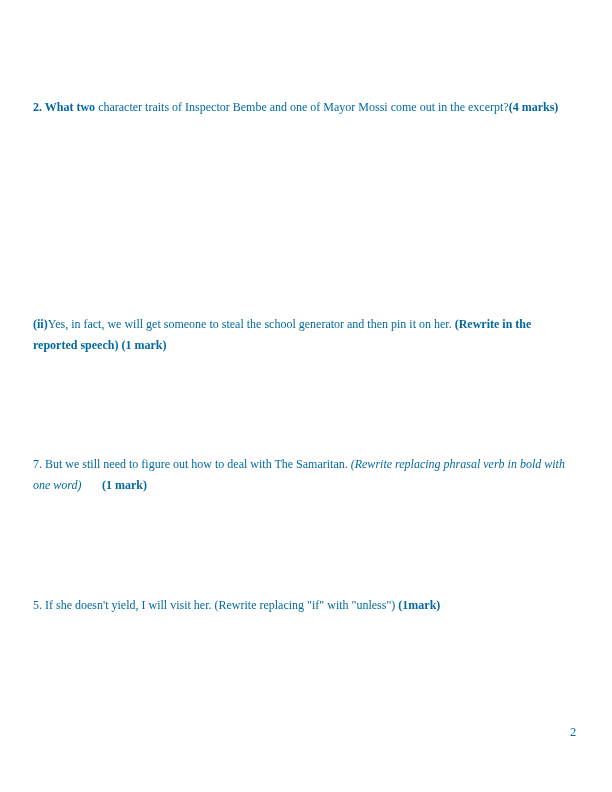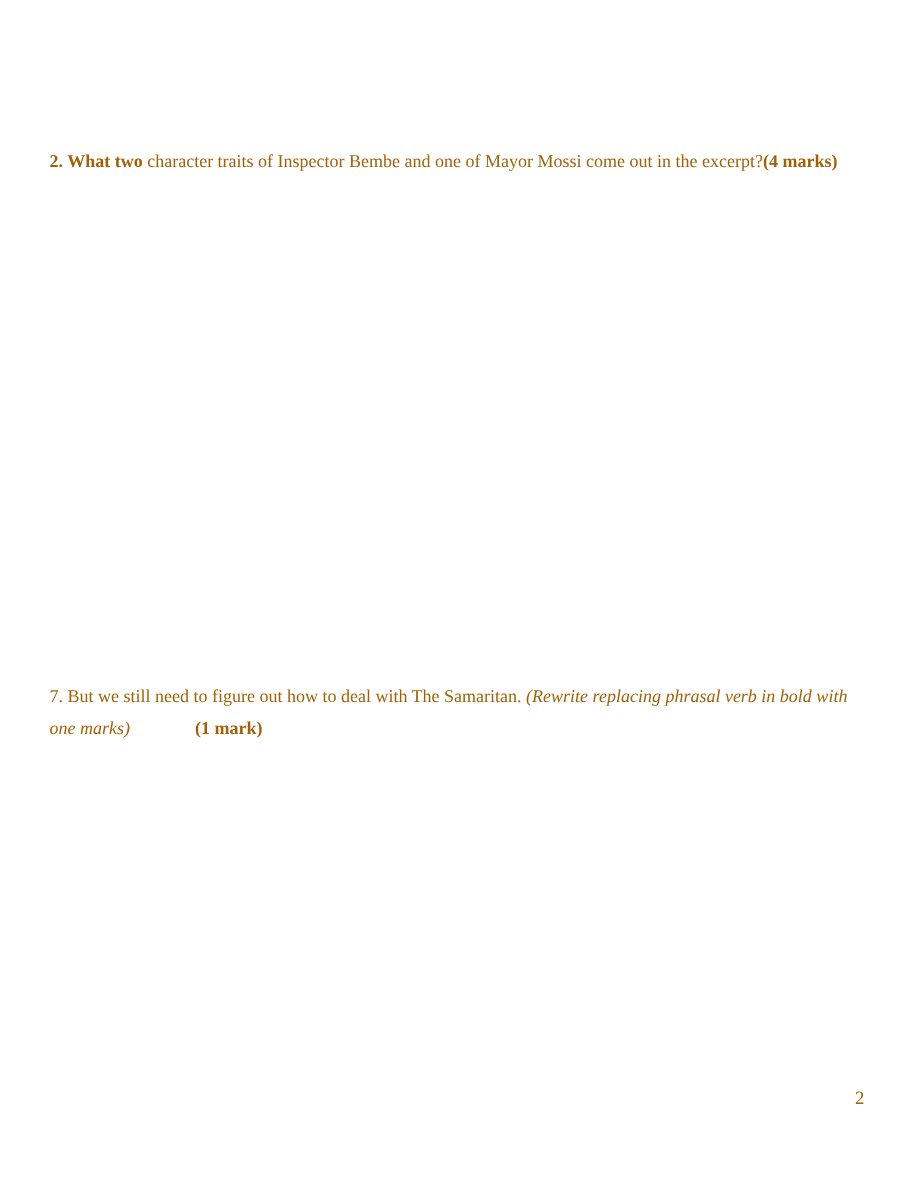--- a/index.html
+++ b/index.html
@@ -6,21 +6,21 @@
     margin: 0;
     padding: 0;
     background: #ffffff;
   }
   .page {
     position: relative;
     width: 612px;
     height: 792px;
     background: #ffffff;
     font-family: "Liberation Serif", serif;
-    color: #a16207;
+    color: #0369a1;
     overflow: hidden;
   }
   .q {
     position: absolute;
     left: 33px;
     margin: 0;
     font-size: 12px;
     line-height: 21px;
     white-space: nowrap;
   }
@@ -29,37 +29,39 @@
   .mark-abs {
     position: absolute;
     font-weight: bold;
     white-space: nowrap;
   }
   #q2  { top: 97px; }
   #q3i { top: 215px; }
   #q3i .mark-abs { left: 435px; top: 0; }
   #q3ii { top: 314px; }
   #q4  { top: 454px; }
-  #q4 .mark-abs { left: 69px; top: 21px; margin-left: 28px; }
+  #q4 .mark-abs { left: 69px; top: 21px; }
   #q5  { top: 595px; }
   .page-number {
     position: absolute;
     left: 570px;
     top: 725px;
     font-size: 12.5px;
     line-height: 14px;
   }
 </style>
 </head>
 <body>
 
 <div class="page">
 
   <p class="q" id="q2"><span class="b">2. What two </span><span>character traits of Inspector Bembe and one of Mayor Mossi come out in the excerpt?</span><span class="b">(4 marks)</span></p>
 
 
+  <p class="q" id="q3ii"><span class="b">(ii)</span><span>Yes, in fact, we will get someone to steal the school generator and then pin it on her. </span><span class="b">(Rewrite in the</span><br><span class="b">reported speech) (1 mark)</span></p>
 
-  <p class="q" id="q4"><span>7. But we still need to figure out how to deal with The Samaritan. </span><span class="i">(Rewrite replacing phrasal verb in bold with</span><br><span class="i">one marks)</span><span class="mark-abs">(1 mark)</span></p>
+  <p class="q" id="q4"><span>7. But we still need to figure out how to deal with The Samaritan. </span><span class="i">(Rewrite replacing phrasal verb in bold with</span><br><span class="i">one word)</span><span class="mark-abs">(1 mark)</span></p>
 
+  <p class="q" id="q5"><span>5. If she doesn't yield, I will visit her. (Rewrite replacing "if" with "unless") </span><span class="b">(1mark)</span></p>
 
   <div class="page-number">2</div>
 
 </div>
 
 </body></html>

